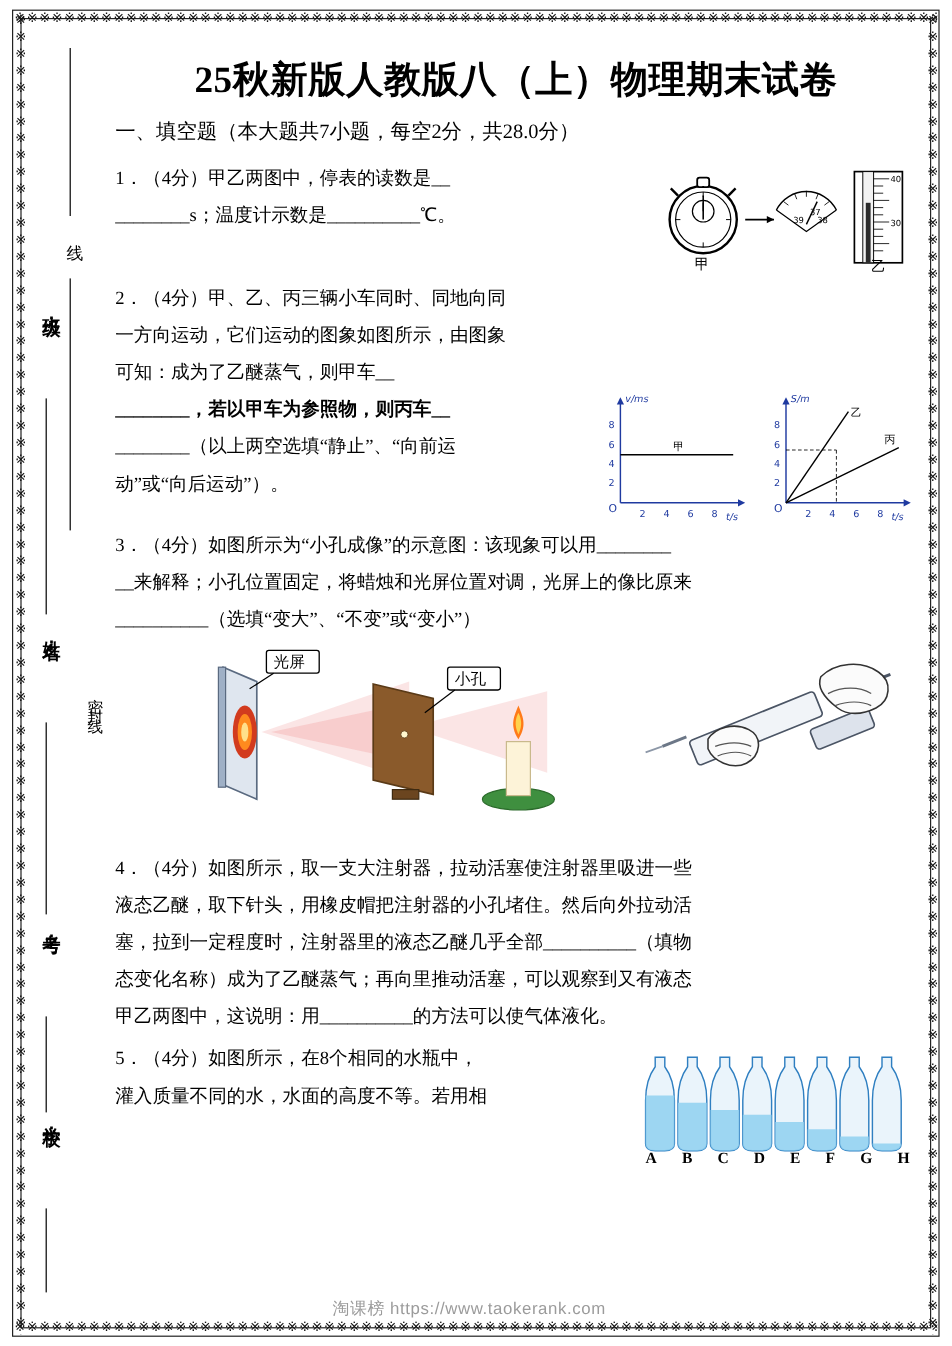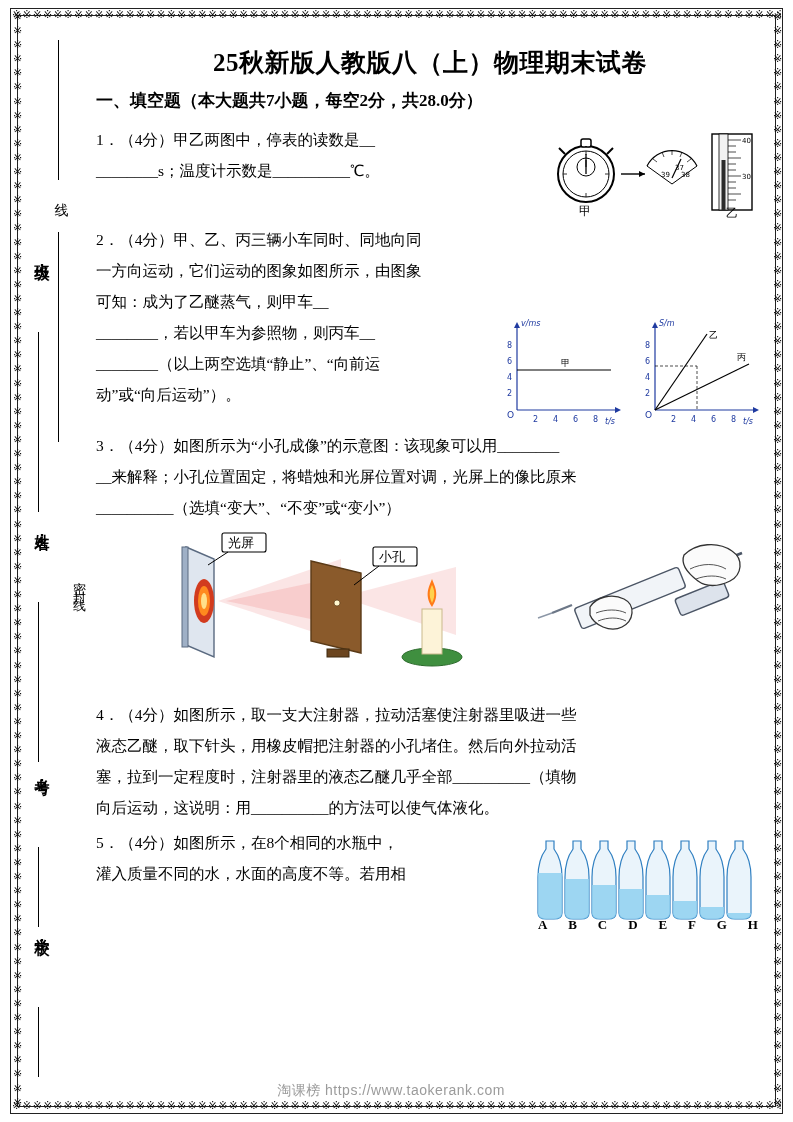--- a/index.html
+++ b/index.html
@@ -100,29 +100,29 @@
 
   
   .content {
     position: absolute;
     left: 96px; top: 30px;
     width: 668px;
     height: 1070px;
   }
   .doc-title {
     text-align: center;
-    font-size: 25px;
+    font-size: 31px;
     font-weight: bold;
     letter-spacing: 0.5px;
     margin: 16px 0 4px 0;
     font-family: "Liberation Serif", serif;
   }
   .section-head {
     font-size: 17px;
-    font-weight: bold;
+    font-weight: normal;
     margin: 10px 0 12px 0;
   }
   .q {
     font-size: 15.5px;
     line-height: 31px;
     text-align: justify;
     margin: 0;
   }
   .q-block { position: relative; margin-top: 2px; }
 
@@ -319,21 +319,21 @@
           <line x1="18" y1="52" x2="60" y2="52" stroke="#000" stroke-width="0.7" stroke-dasharray="3,2"></line>
           <line x1="60" y1="52" x2="60" y2="96" stroke="#000" stroke-width="0.7" stroke-dasharray="3,2"></line>
           <text x="72" y="24" font-size="9" font-family="Liberation Serif">乙</text>
           <text x="100" y="46" font-size="9" font-family="Liberation Serif">丙</text>
         </g>
       </svg>
     </div>
     <div class="q" style="width:400px;">2．（4分）甲、乙、丙三辆小车同时、同地向同</div>
     <div class="q" style="width:400px;">一方向运动，它们运动的图象如图所示，由图象</div>
     <div class="q" style="width:400px;">可知：成为了乙醚蒸气，则甲车__</div>
-    <div class="q" style="width:400px;">________，若以甲车为参照物，则丙车__</div>
+    <div class="q" style="width:400px;font-weight:bold;">________，若以甲车为参照物，则丙车__</div>
     <div class="q" style="width:400px;">________（以上两空选填“静止”、“向前运</div>
     <div class="q" style="width:400px;">动”或“向后运动”）。</div>
   </div>
 
   <div class="q-block" style="margin-top:16px;">
     <div class="q">3．（4分）如图所示为“小孔成像”的示意图：该现象可以用________</div>
     <div class="q">__来解释；小孔位置固定，将蜡烛和光屏位置对调，光屏上的像比原来</div>
     <div class="q">__________（选填“变大”、“不变”或“变小”）</div>
 
     <div class="fig-q3">
@@ -393,21 +393,22 @@
           <path d="M42 74 C52 70 62 70 70 74" fill="none" stroke="#555" stroke-width="1"></path>
         </g>
       </svg>
     </div>
   </div>
 
   <div class="q-block" style="margin-top:20px;">
     <div class="q">4．（4分）如图所示，取一支大注射器，拉动活塞使注射器里吸进一些</div>
     <div class="q">液态乙醚，取下针头，用橡皮帽把注射器的小孔堵住。然后向外拉动活</div>
     <div class="q">塞，拉到一定程度时，注射器里的液态乙醚几乎全部__________（填物</div>
-    <div class="q">向后运动，这说明：用__________的方法可以使气体液化。</div>
+    <div class="q">态变化名称）成为了乙醚蒸气；再向里推动活塞，可以观察到又有液态</div>
+    <div class="q">甲乙两图中，这说明：用__________的方法可以使气体液化。</div>
   </div>
 
   <div class="q-block" style="margin-top:4px; min-height:110px;">
     <div class="fig-q5">
       <svg width="232" height="108" viewBox="0 0 232 108">
         <g id="bottles">
 
           <g>
             <path d="M6 22 L6 14 L14 14 L14 22 C20 30 22 38 22 50 L22 86 C22 90 19 92 14 92 L6 92 C1 92 -2 90 -2 86 L-2 50 C-2 38 0 30 6 22 Z" fill="#eaf4fb" stroke="#2f7fc1" stroke-width="1.2" transform="translate(8,0)"></path>
             <path d="M-2 46 L22 46 L22 86 C22 90 19 92 14 92 L6 92 C1 92 -2 90 -2 86 Z" fill="#8fd0f0" opacity="0.85" transform="translate(8,0)"></path>

